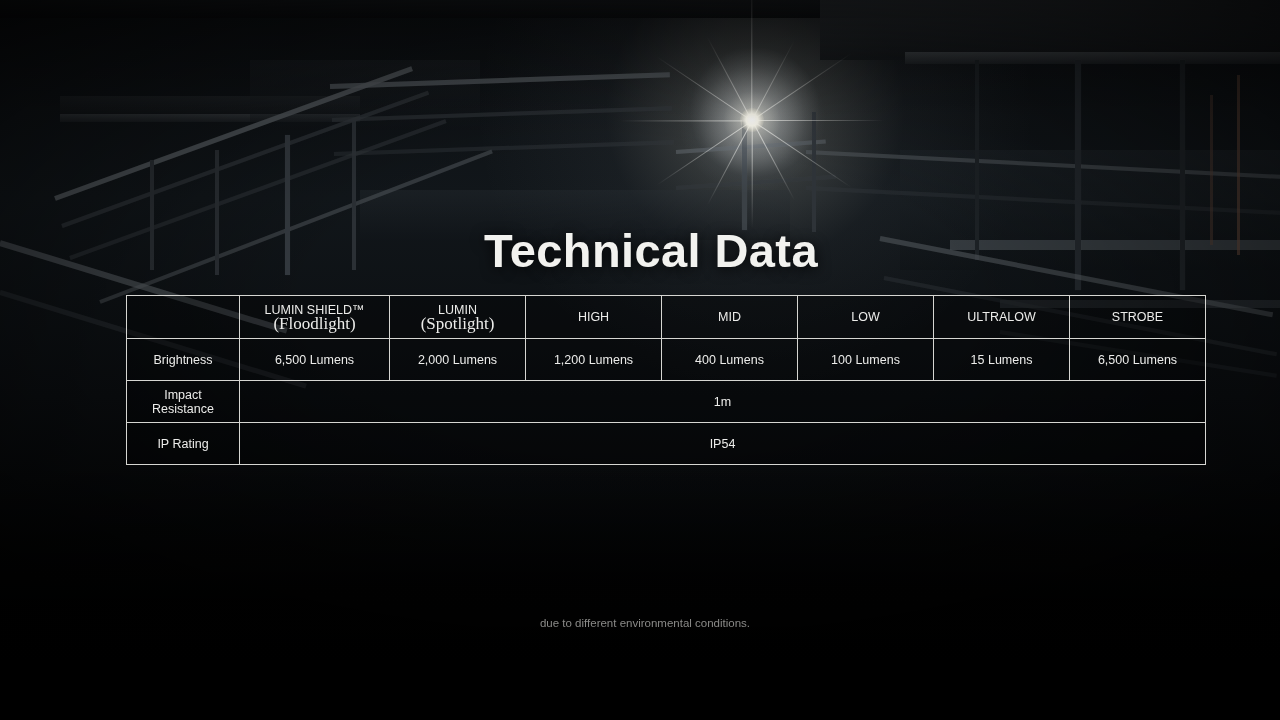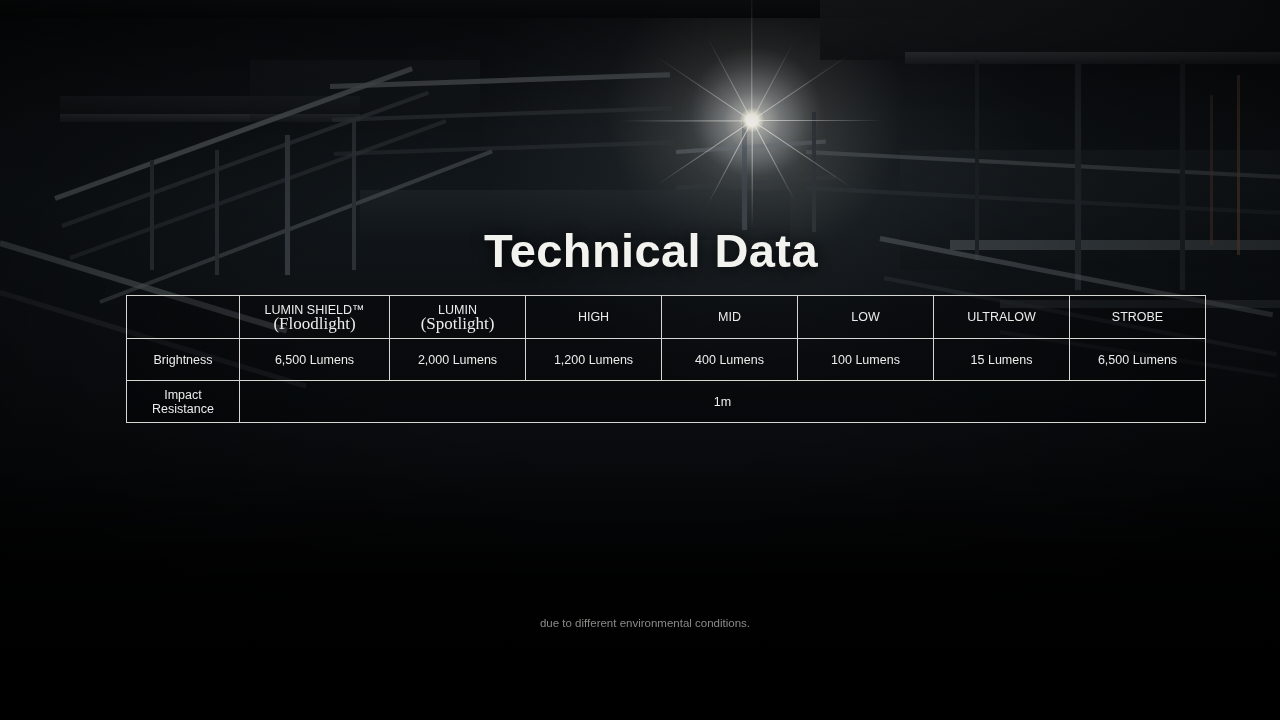--- a/index.html
+++ b/index.html
@@ -276,20 +276,24 @@
 
 
         <tr>
           <td class="rowlabel two-line">
             <span>Impact</span><br>
             <span>Resistance</span>
           </td>
           <td colspan="7">1m</td>
         </tr>
 
+        <tr>
+          <td class="rowlabel">IP Rating</td>
+          <td colspan="7">IP54</td>
+        </tr>
 
       </tbody>
     </table>
   </div>
 
   <div class="note">
     <br>
     <span>due to different environmental conditions.</span>
   </div>
 

